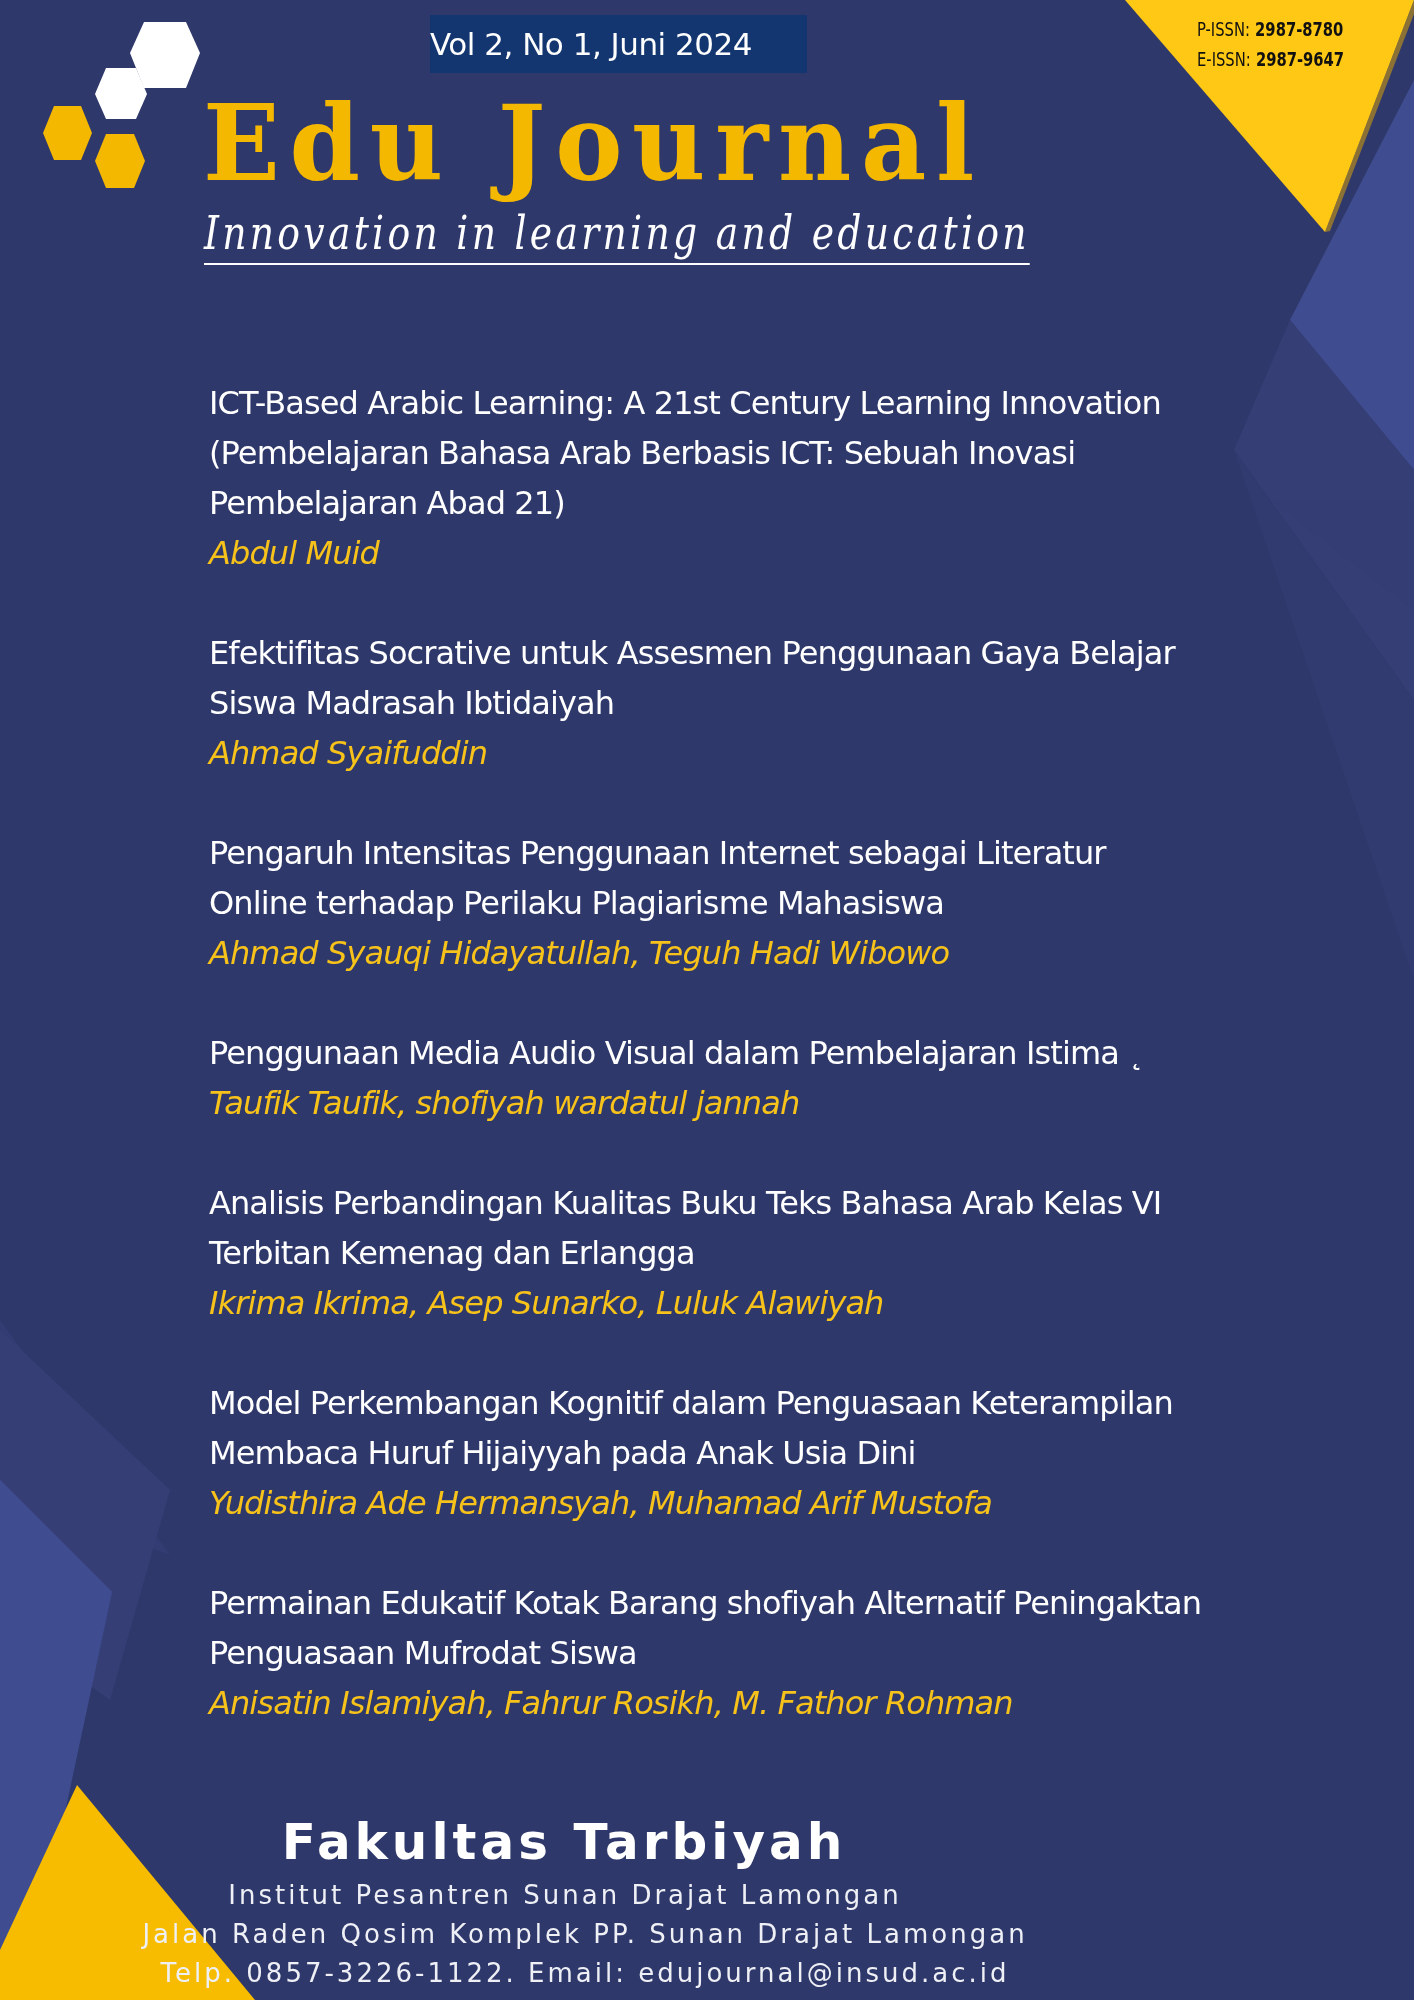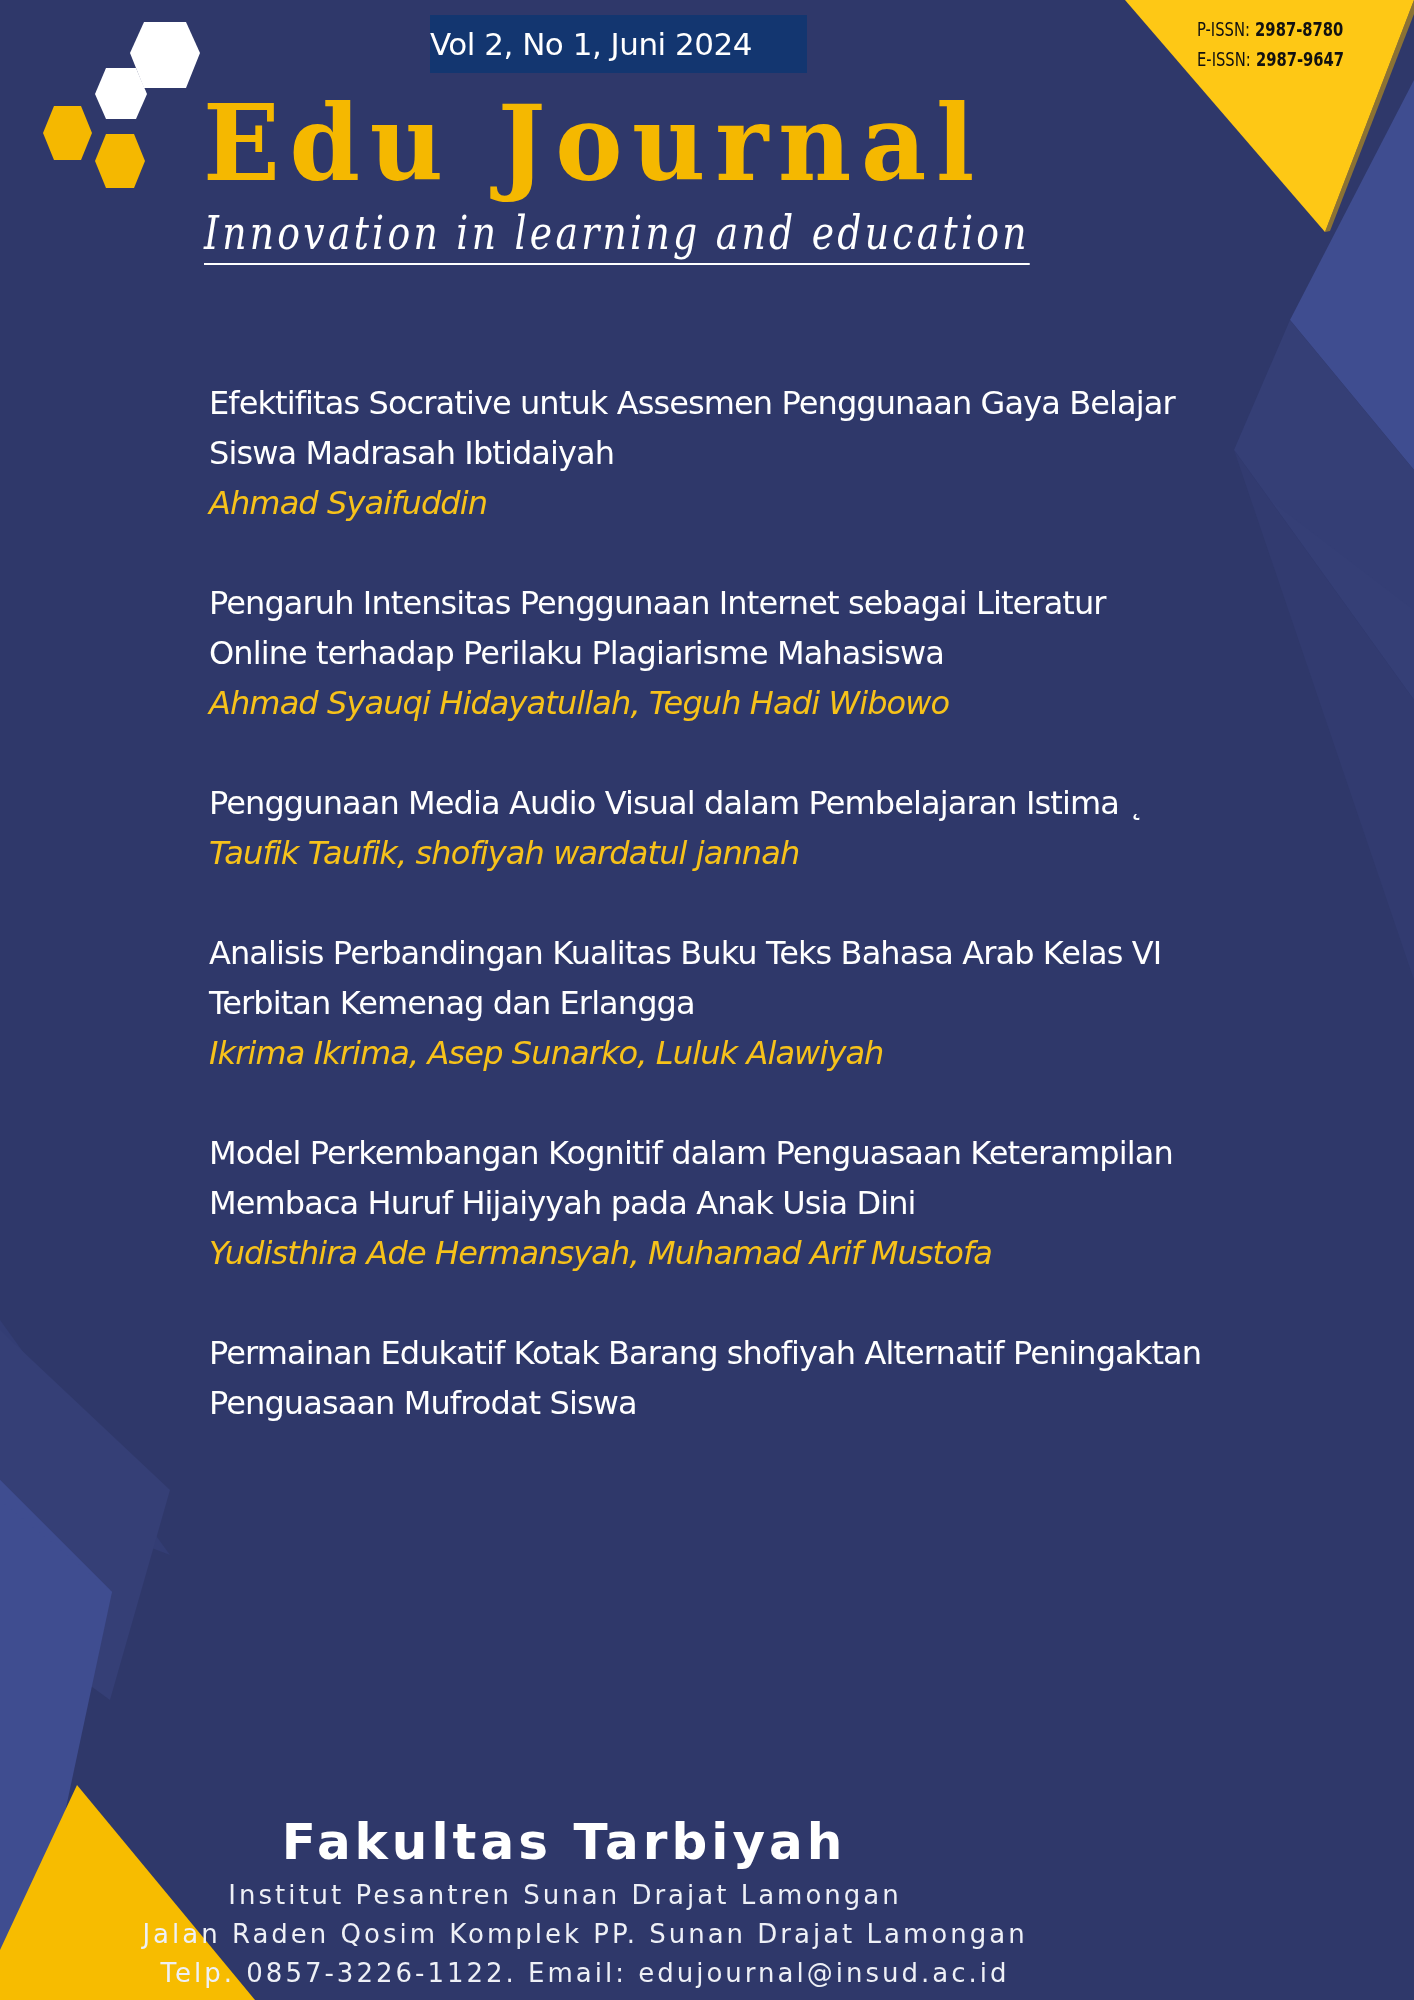--- a/index.html
+++ b/index.html
@@ -181,20 +181,26 @@
       <span class="lbl">E-ISSN:</span>
       <span>2987-9647</span>
     </div>
   </div>
 
   <div class="logo-title">Edu Journal</div>
   <div class="tagline">Innovation in learning and education</div>
 
   <div class="articles">
     <div class="article">
+      <div class="article-title">ICT-Based Arabic Learning: A 21st Century Learning Innovation
+(Pembelajaran Bahasa Arab Berbasis ICT: Sebuah Inovasi
+Pembelajaran Abad 21)</div>
+      <div class="article-authors">Abdul Muid</div>
+    </div>
+    <div class="article">
       <div class="article-title">Efektifitas Socrative untuk Assesmen Penggunaan Gaya Belajar
 Siswa Madrasah Ibtidaiyah</div>
       <div class="article-authors">Ahmad Syaifuddin</div>
     </div>
     <div class="article">
       <div class="article-title">Pengaruh Intensitas Penggunaan Internet sebagai Literatur
 Online terhadap Perilaku Plagiarisme Mahasiswa</div>
       <div class="article-authors">Ahmad Syauqi Hidayatullah, Teguh Hadi Wibowo</div>
     </div>
     <div class="article">
@@ -207,20 +213,21 @@
       <div class="article-authors">Ikrima Ikrima, Asep Sunarko, Luluk Alawiyah</div>
     </div>
     <div class="article">
       <div class="article-title">Model Perkembangan Kognitif dalam Penguasaan Keterampilan
 Membaca Huruf Hijaiyyah pada Anak Usia Dini</div>
       <div class="article-authors">Yudisthira Ade Hermansyah, Muhamad Arif Mustofa</div>
     </div>
     <div class="article">
       <div class="article-title">Permainan Edukatif Kotak Barang shofiyah Alternatif Peningaktan
 Penguasaan Mufrodat Siswa</div>
+      <div class="article-authors">Anisatin Islamiyah, Fahrur Rosikh, M. Fathor Rohman</div>
     </div>
   </div>
 
   <div class="footer">
     <div class="faculty">Fakultas Tarbiyah</div>
     <div class="footer-line l1">Institut Pesantren Sunan Drajat Lamongan</div>
     <div class="footer-line">Jalan Raden Qosim Komplek PP. Sunan Drajat Lamongan</div>
     <div class="footer-line">Telp. 0857-3226-1122. Email: edujournal@insud.ac.id</div>
   </div>
 

